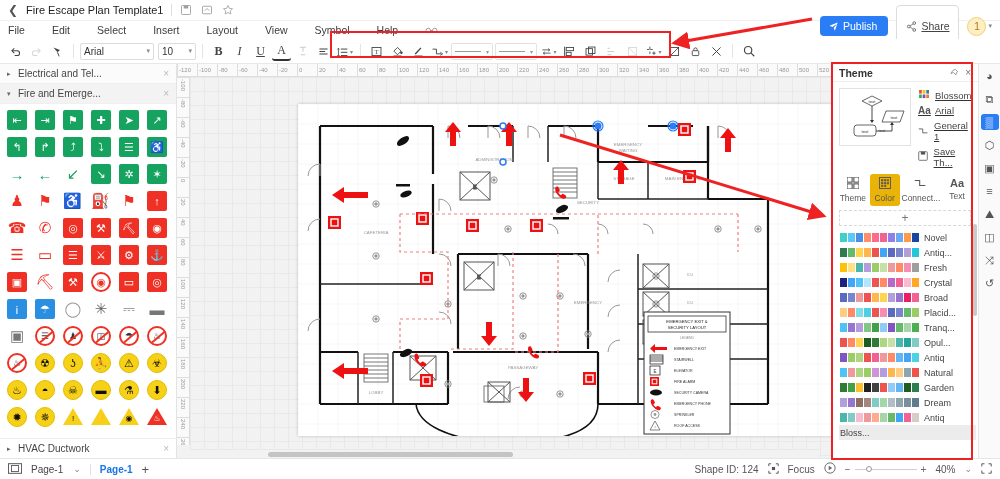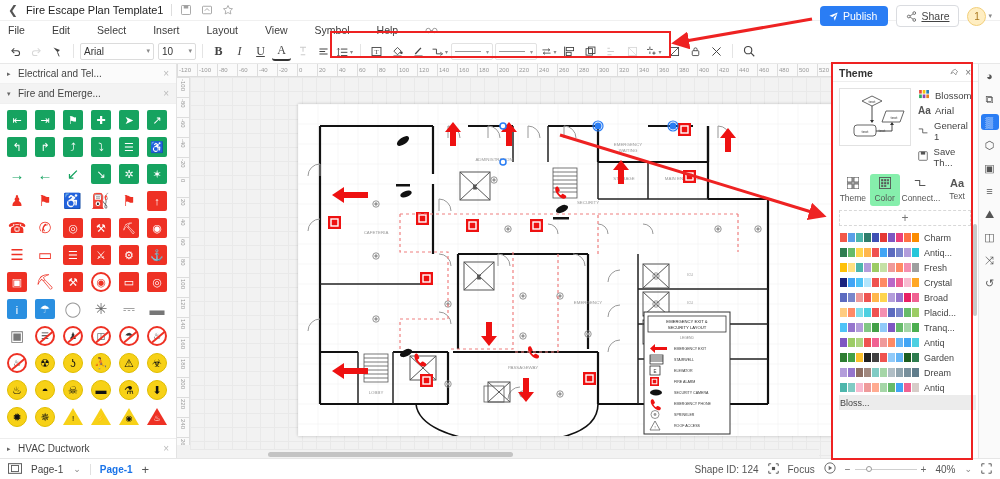--- a/index.html
+++ b/index.html
@@ -38,21 +38,21 @@
   }
   .btn-publish {
     background: #2a7df4; color: #fff; font-size: 10.5px;
     border-radius: 4px; padding: 4px 11px 4px 8px;
     display: flex; align-items: center; gap: 4px; cursor: pointer;
     border: none;
   }
   .btn-share {
     background: #fff; color: #444; font-size: 10.5px;
     border: 1px solid #dadce0; border-radius: 4px;
-    padding: 4px 9px; display: flex; align-items: center; gap: 4px;
+    padding: 14px 9px; display: flex; align-items: center; gap: 4px;
     cursor: pointer;
     text-decoration: underline;
   }
   .avatar-wrap { display: flex; align-items: center; gap: 2px; }
   .avatar {
     width: 19px; height: 19px; border-radius: 50%;
     background: #ffeec2; border: 1px solid #f2cf7a;
     color: #a8761c; font-size: 10px;
     display: flex; align-items: center; justify-content: center;
   }
@@ -204,35 +204,35 @@
   .themepanel {
     width: 147px; background: #fff; border-left: 1px solid #e3e3e3;
     display: flex; flex-direction: column; position: relative;
   }
   .tp-head {
     height: 18px; display: flex; align-items: center; padding: 0 7px;
     gap: 6px; border-bottom: 1px solid #eee; font-size: 10.5px;
   }
   .tp-head .sp { flex: 1; }
   .tp-head .ic { color: #777; cursor: pointer; font-size: 10px; }
-  .tp-preview-row { display: flex; padding: 6px 7px 4px 7px; gap: 7px; }
+  .tp-preview-row { display: flex; padding: 6px 7px 4px 7px; gap: 7px; text-decoration: underline; }
   .tp-thumb {
     width: 72px; height: 58px; border: 1px solid #e2e2e2; background: #fff;
     position: relative; flex: 0 0 72px;
   }
   .tp-meta { flex: 1; display: flex; flex-direction: column; gap: 4px; padding-top: 2px; }
   .tp-meta-row { display: flex; align-items: center; gap: 5px; font-size: 9.5px; color: #444; cursor: pointer; }
   .tp-meta-row .mi { width: 12px; text-align: center; color: #555; font-size: 10px; }
   .tp-tabs { display: flex; padding: 2px 6px 4px 6px; gap: 2px; }
   .tp-tab {
     flex: 1; display: flex; flex-direction: column; align-items: center;
     gap: 2px; padding: 3px 0; border-radius: 3px; cursor: pointer;
     font-size: 8.5px; color: #555;
   }
-  .tp-tab.active { background: #86efac; justify-content: space-between; }
+  .tp-tab.active { background: #eab308; justify-content: space-between; }
   .tp-tab .ti { font-size: 11px; color: #555; }
   .tp-add {
     margin: 0 7px 4px 7px; height: 16px; border: 1px dashed #d8d8d8;
     display: flex; align-items: center; justify-content: center;
     color: #777; font-size: 12px; cursor: pointer;
   }
   .tp-list { flex: 1; overflow: hidden; padding: 0 2px 0 7px; }
   .tp-row {
     display: flex; align-items: center; gap: 5px; height: 15px;
     cursor: pointer; padding-left: 1px;
@@ -1229,32 +1229,32 @@
           <span class="ti" style="font-weight:bold;font-size:11px">Aa</span>
           <span>Text</span>
         </div>
       </div>
 
       <div class="tp-add">+</div>
 
       <div class="tp-list" id="tplist">
           <div class="tp-row">
             <div class="tp-sw">
-              <i style="background: rgb(242, 88, 74);"></i>
-              <i style="background: rgb(90, 159, 232);"></i>
-              <i style="background: rgb(77, 182, 172);"></i>
-              <i style="background: rgb(46, 125, 107);"></i>
-              <i style="background: rgb(63, 81, 181);"></i>
-              <i style="background: rgb(229, 57, 53);"></i>
-              <i style="background: rgb(126, 87, 194);"></i>
-              <i style="background: rgb(236, 64, 122);"></i>
-              <i style="background: rgb(255, 112, 67);"></i>
-              <i style="background: rgb(251, 140, 0);"></i>
-            </div>
-            <span class="tp-name">Charm</span>
+              <i style="background: rgb(63, 208, 201);"></i>
+              <i style="background: rgb(91, 200, 245);"></i>
+              <i style="background: rgb(74, 144, 226);"></i>
+              <i style="background: rgb(255, 143, 107);"></i>
+              <i style="background: rgb(255, 107, 138);"></i>
+              <i style="background: rgb(240, 98, 146);"></i>
+              <i style="background: rgb(143, 127, 232);"></i>
+              <i style="background: rgb(110, 168, 240);"></i>
+              <i style="background: rgb(255, 154, 77);"></i>
+              <i style="background: rgb(23, 70, 162);"></i>
+            </div>
+            <span class="tp-name">Novel</span>
           </div>
           <div class="tp-row">
             <div class="tp-sw">
               <i style="background: rgb(46, 125, 79);"></i>
               <i style="background: rgb(102, 187, 106);"></i>
               <i style="background: rgb(255, 213, 79);"></i>
               <i style="background: rgb(255, 183, 77);"></i>
               <i style="background: rgb(239, 83, 80);"></i>
               <i style="background: rgb(66, 165, 245);"></i>
               <i style="background: rgb(92, 107, 192);"></i>
@@ -1334,32 +1334,62 @@
               <i style="background: rgb(144, 202, 249);"></i>
               <i style="background: rgb(126, 87, 194);"></i>
               <i style="background: rgb(102, 187, 106);"></i>
               <i style="background: rgb(165, 214, 167);"></i>
               <i style="background: rgb(76, 175, 80);"></i>
             </div>
             <span class="tp-name">Tranq...</span>
           </div>
           <div class="tp-row">
             <div class="tp-sw">
+              <i style="background: rgb(239, 83, 80);"></i>
+              <i style="background: rgb(255, 138, 101);"></i>
+              <i style="background: rgb(255, 213, 79);"></i>
+              <i style="background: rgb(27, 94, 32);"></i>
+              <i style="background: rgb(46, 125, 50);"></i>
+              <i style="background: rgb(174, 213, 129);"></i>
+              <i style="background: rgb(197, 225, 165);"></i>
+              <i style="background: rgb(77, 182, 172);"></i>
+              <i style="background: rgb(38, 166, 154);"></i>
+              <i style="background: rgb(128, 203, 196);"></i>
+            </div>
+            <span class="tp-name">Opul...</span>
+          </div>
+          <div class="tp-row">
+            <div class="tp-sw">
               <i style="background: rgb(126, 87, 194);"></i>
               <i style="background: rgb(156, 204, 101);"></i>
               <i style="background: rgb(174, 213, 129);"></i>
               <i style="background: rgb(239, 83, 80);"></i>
               <i style="background: rgb(240, 98, 146);"></i>
               <i style="background: rgb(239, 154, 154);"></i>
               <i style="background: rgb(255, 138, 101);"></i>
               <i style="background: rgb(100, 181, 246);"></i>
               <i style="background: rgb(66, 165, 245);"></i>
               <i style="background: rgb(77, 208, 225);"></i>
             </div>
             <span class="tp-name">Antiq</span>
+          </div>
+          <div class="tp-row">
+            <div class="tp-sw">
+              <i style="background: rgb(79, 195, 247);"></i>
+              <i style="background: rgb(239, 154, 154);"></i>
+              <i style="background: rgb(174, 213, 129);"></i>
+              <i style="background: rgb(156, 204, 101);"></i>
+              <i style="background: rgb(206, 147, 216);"></i>
+              <i style="background: rgb(179, 157, 219);"></i>
+              <i style="background: rgb(255, 183, 77);"></i>
+              <i style="background: rgb(255, 204, 128);"></i>
+              <i style="background: rgb(144, 164, 174);"></i>
+              <i style="background: rgb(239, 83, 80);"></i>
+            </div>
+            <span class="tp-name">Natural</span>
           </div>
           <div class="tp-row">
             <div class="tp-sw">
               <i style="background: rgb(46, 125, 50);"></i>
               <i style="background: rgb(67, 160, 71);"></i>
               <i style="background: rgb(251, 192, 45);"></i>
               <i style="background: rgb(33, 33, 33);"></i>
               <i style="background: rgb(66, 66, 66);"></i>
               <i style="background: rgb(239, 83, 80);"></i>
               <i style="background: rgb(144, 202, 249);"></i>

